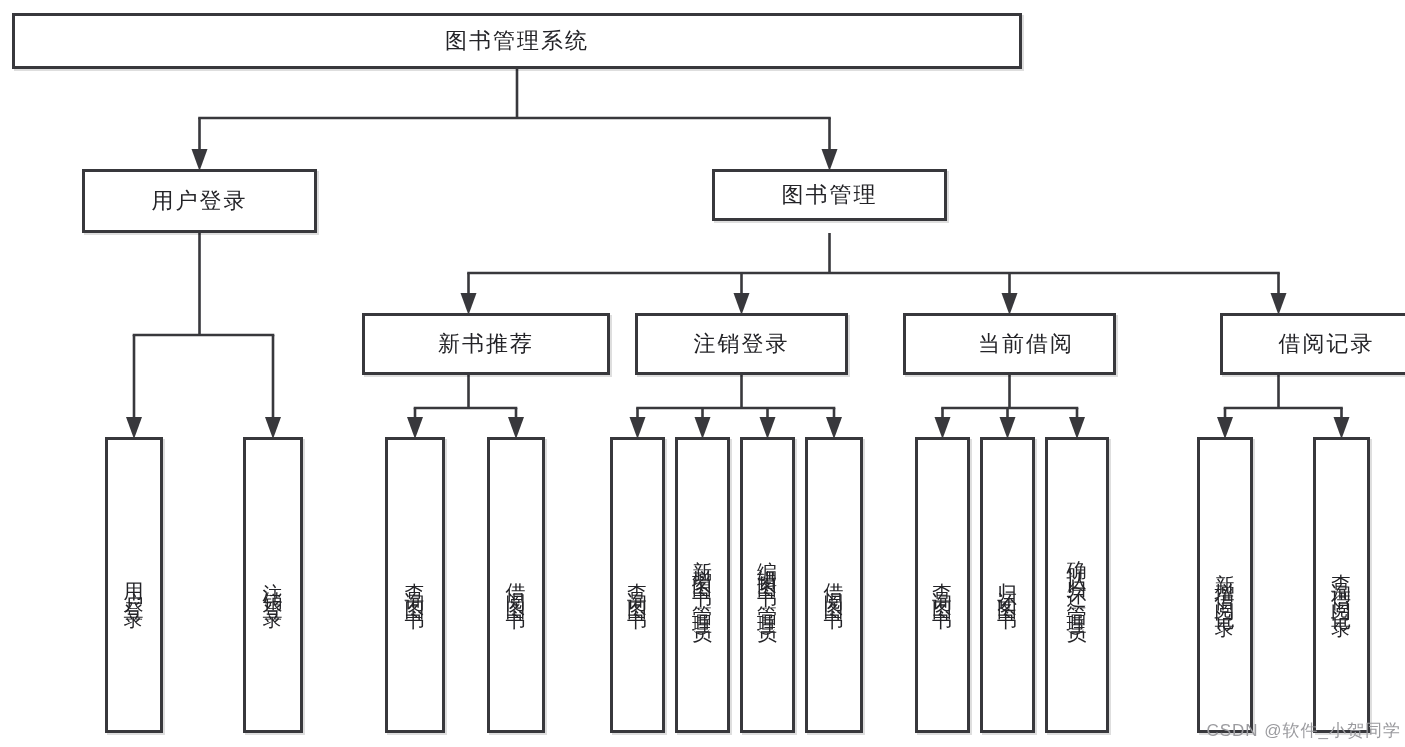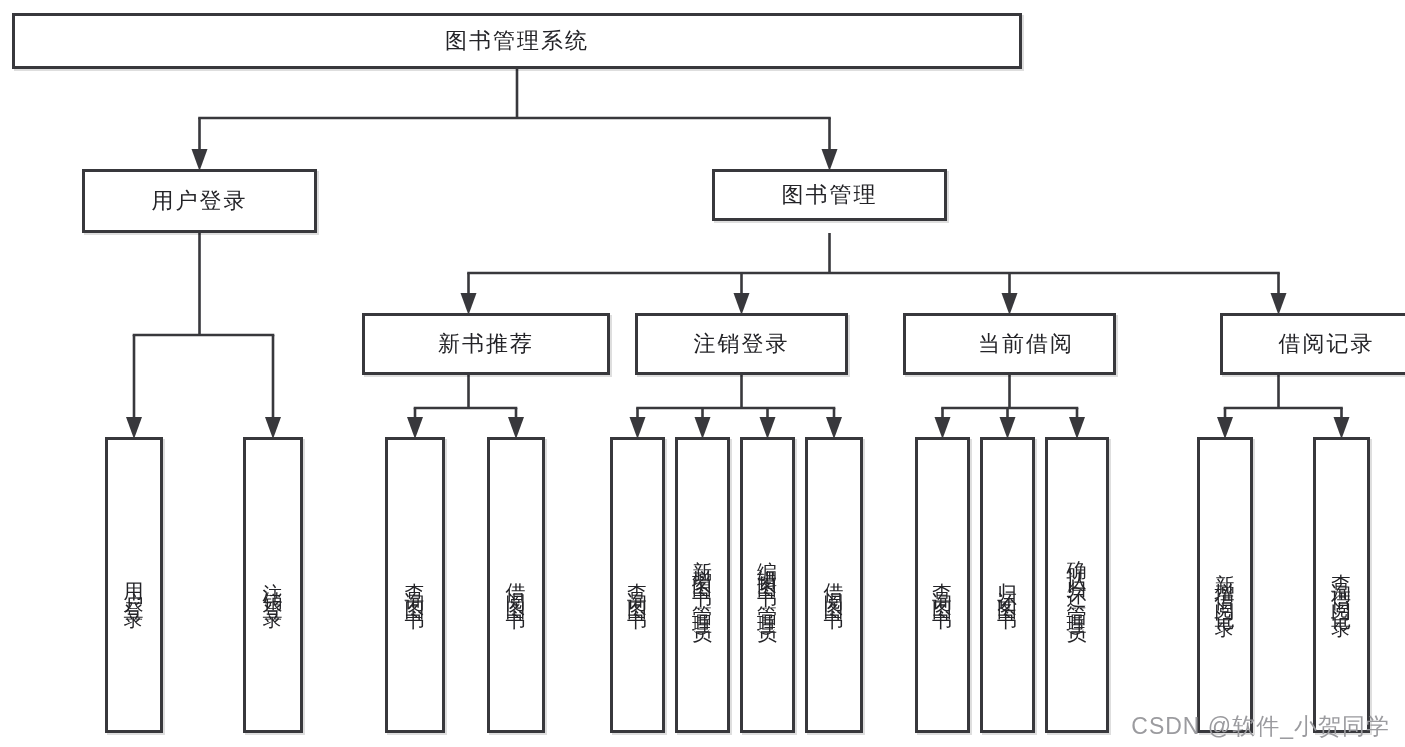--- a/index.html
+++ b/index.html
@@ -45,24 +45,24 @@
   .box.v span{
     writing-mode:vertical-rl;
     text-orientation:mixed;
     font-size:20px;
     letter-spacing:9px;
     line-height:1;
     white-space:nowrap;
   }
   .watermark{
     position:absolute;
-    right:15px;
+    right:4px;
     bottom:5px;
     z-index:3;
-    font-size:23px;
+    font-size:17px;
     letter-spacing:1px;
     color:var(--wm,#9b9b9f);
     white-space:nowrap;
   }
 </style>
 </head>
 <body>
 
 <div class="canvas">
   <svg class="connectors" viewBox="0 0 1405 747" xmlns="http://www.w3.org/2000/svg">

